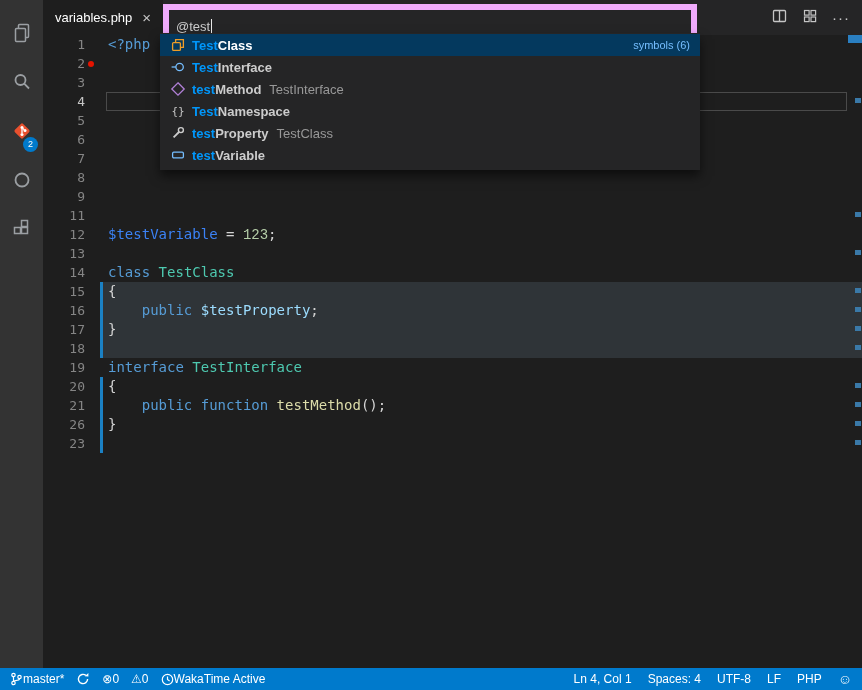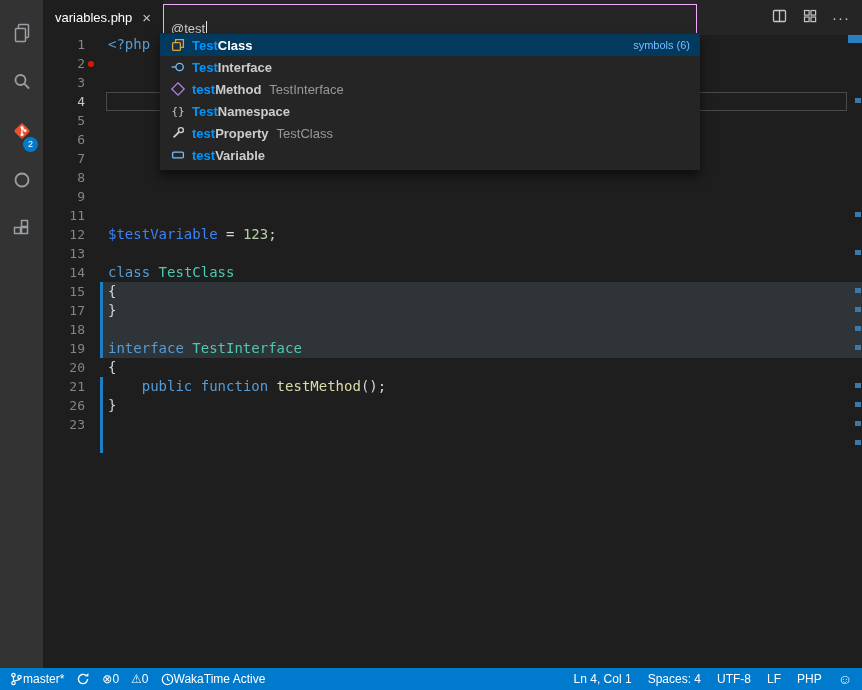--- a/index.html
+++ b/index.html
@@ -32,21 +32,21 @@
   .current-line{position:absolute;left:63px;right:15px;height:19px;z-index:1;border:1px solid #4a4a4a}
   .diff-bar{position:absolute;left:57px;width:3px;z-index:3;background:var(--diffbar,#1b81c4)}
   .error-dot{position:absolute;left:45px;width:6px;height:6px;border-radius:50%;z-index:3;background:var(--errorc,#e51400)}
   .overview-ruler{position:absolute;top:0;right:0;bottom:0;width:14px;z-index:4}
   .ov-mark{position:absolute;background:var(--ovmark,#3a79a8)}
   .ov-mark.wide{left:0;right:0;height:8px;background:#2a7fc1}
   .ov-mark.small{left:7px;width:6px;height:5px}
 
   
   .quick-open{position:absolute;top:0;left:0;right:0;z-index:40;pointer-events:none}
-  .qo-input{pointer-events:auto;position:absolute;top:4px;left:163px;width:534px;height:25px;background:#252526;border:1px solid #f0abfc;color:#cccccc;font-size:13px;display:flex;padding:16px 7px}
+  .qo-input{pointer-events:auto;position:absolute;top:4px;left:163px;width:534px;height:25px;background:#252526;border:6px solid #f0abfc;color:#cccccc;font-size:13px;display:flex;align-items:center;padding:16px 7px}
   .caret{display:inline-block;width:1px;height:14px;background:#e8e8e8;margin-left:1px}
   .qo-list{pointer-events:auto;position:absolute;top:33px;left:160px;width:540px;background:#252526;padding:1px 0 4px;box-shadow:0 6px 10px rgba(0,0,0,0.55)}
   .qo-row{height:22px;display:flex;align-items:center;padding:0 10px;font-size:13px;color:#cccccc;cursor:pointer}
   .qo-row.selected{background:var(--listsel,#04395e);color:#ffffff}
   .qo-icon{width:16px;height:16px;margin-right:6px;flex:none;display:flex;align-items:center;justify-content:center}
   .qo-label{font-weight:bold}
   .qo-label .match{color:var(--match,#0097fb)}
   .qo-desc{margin-left:8px;color:var(--desc,#989898);font-weight:normal}
   .qo-meta{margin-left:auto;color:var(--grouplabel,#75beff);font-size:11px}
 
@@ -142,24 +142,25 @@
             <div class="line"><span class="ln">1</span><span class="lt"><span style="color: rgb(86, 156, 214);">&lt;?php</span></span></div>
             <div class="line"><span class="ln">2</span><span class="lt"></span></div>
             <div class="line"><span class="ln">3</span><span class="lt"></span></div>
             <div class="line"><span class="ln active">4</span><span class="lt"></span></div>
             <div class="line"><span class="ln">5</span><span class="lt"></span></div>
             <div class="line"><span class="ln">6</span><span class="lt"></span></div>
             <div class="line"><span class="ln">7</span><span class="lt"></span></div>
             <div class="line"><span class="ln">8</span><span class="lt"></span></div>
             <div class="line"><span class="ln">9</span><span class="lt"></span></div>
             <div class="line"><span class="ln">11</span><span class="lt"></span></div>
-            <div class="line"><span class="ln">12</span><span class="lt"><span style="color: #3b82f6;">$testVariable</span><span style="color: rgb(212, 212, 212);"> = </span><span style="color: rgb(181, 206, 168);">123</span><span style="color: rgb(212, 212, 212);">;</span></span></div>
+            <div class="line"><span class="ln">12</span><span class="lt"><span style="color: #3b82f6;">$testVariable</span><span style="color: rgb(212, 212, 212);"> = </span><span style="color: rgb(181, 206, 168); font-family: Liberation Mono, monospace;">123</span><span style="color: rgb(212, 212, 212);">;</span></span></div>
             <div class="line"><span class="ln">13</span><span class="lt"></span></div>
             <div class="line"><span class="ln">14</span><span class="lt"><span style="color: rgb(86, 156, 214);">class</span><span style="color: rgb(212, 212, 212);"> </span><span style="color: rgb(78, 201, 176);">TestClass</span></span></div>
             <div class="line"><span class="ln">15</span><span class="lt"><span style="color: rgb(212, 212, 212);">{</span></span></div>
+            <div class="line"><span class="ln">16</span><span class="lt"><span style="color: rgb(212, 212, 212);">    </span><span style="color: rgb(86, 156, 214);">public</span><span style="color: rgb(212, 212, 212);"> </span><span style="color: rgb(156, 220, 254);">$testProperty</span><span style="color: rgb(212, 212, 212);">;</span></span></div>
             <div class="line"><span class="ln">17</span><span class="lt"><span style="color: rgb(212, 212, 212);">}</span></span></div>
             <div class="line"><span class="ln">18</span><span class="lt"></span></div>
             <div class="line"><span class="ln">19</span><span class="lt"><span style="color: rgb(86, 156, 214);">interface</span><span style="color: rgb(212, 212, 212);"> </span><span style="color: rgb(78, 201, 176);">TestInterface</span></span></div>
             <div class="line"><span class="ln">20</span><span class="lt"><span style="color: rgb(212, 212, 212);">{</span></span></div>
             <div class="line"><span class="ln">21</span><span class="lt"><span style="color: rgb(212, 212, 212);">    </span><span style="color: rgb(86, 156, 214);">public</span><span style="color: rgb(212, 212, 212);"> </span><span style="color: rgb(86, 156, 214);">function</span><span style="color: rgb(212, 212, 212);"> </span><span style="color: rgb(220, 220, 170);">testMethod</span><span style="color: rgb(212, 212, 212);">();</span></span></div>
             <div class="line"><span class="ln">26</span><span class="lt"><span style="color: rgb(212, 212, 212);">}</span></span></div>
             <div class="line"><span class="ln">23</span><span class="lt"></span></div>
           </div>
       <div class="range-highlight" style="top: 247px; height: 76px;"></div>
           <div class="current-line" style="top: 57px;"></div>

